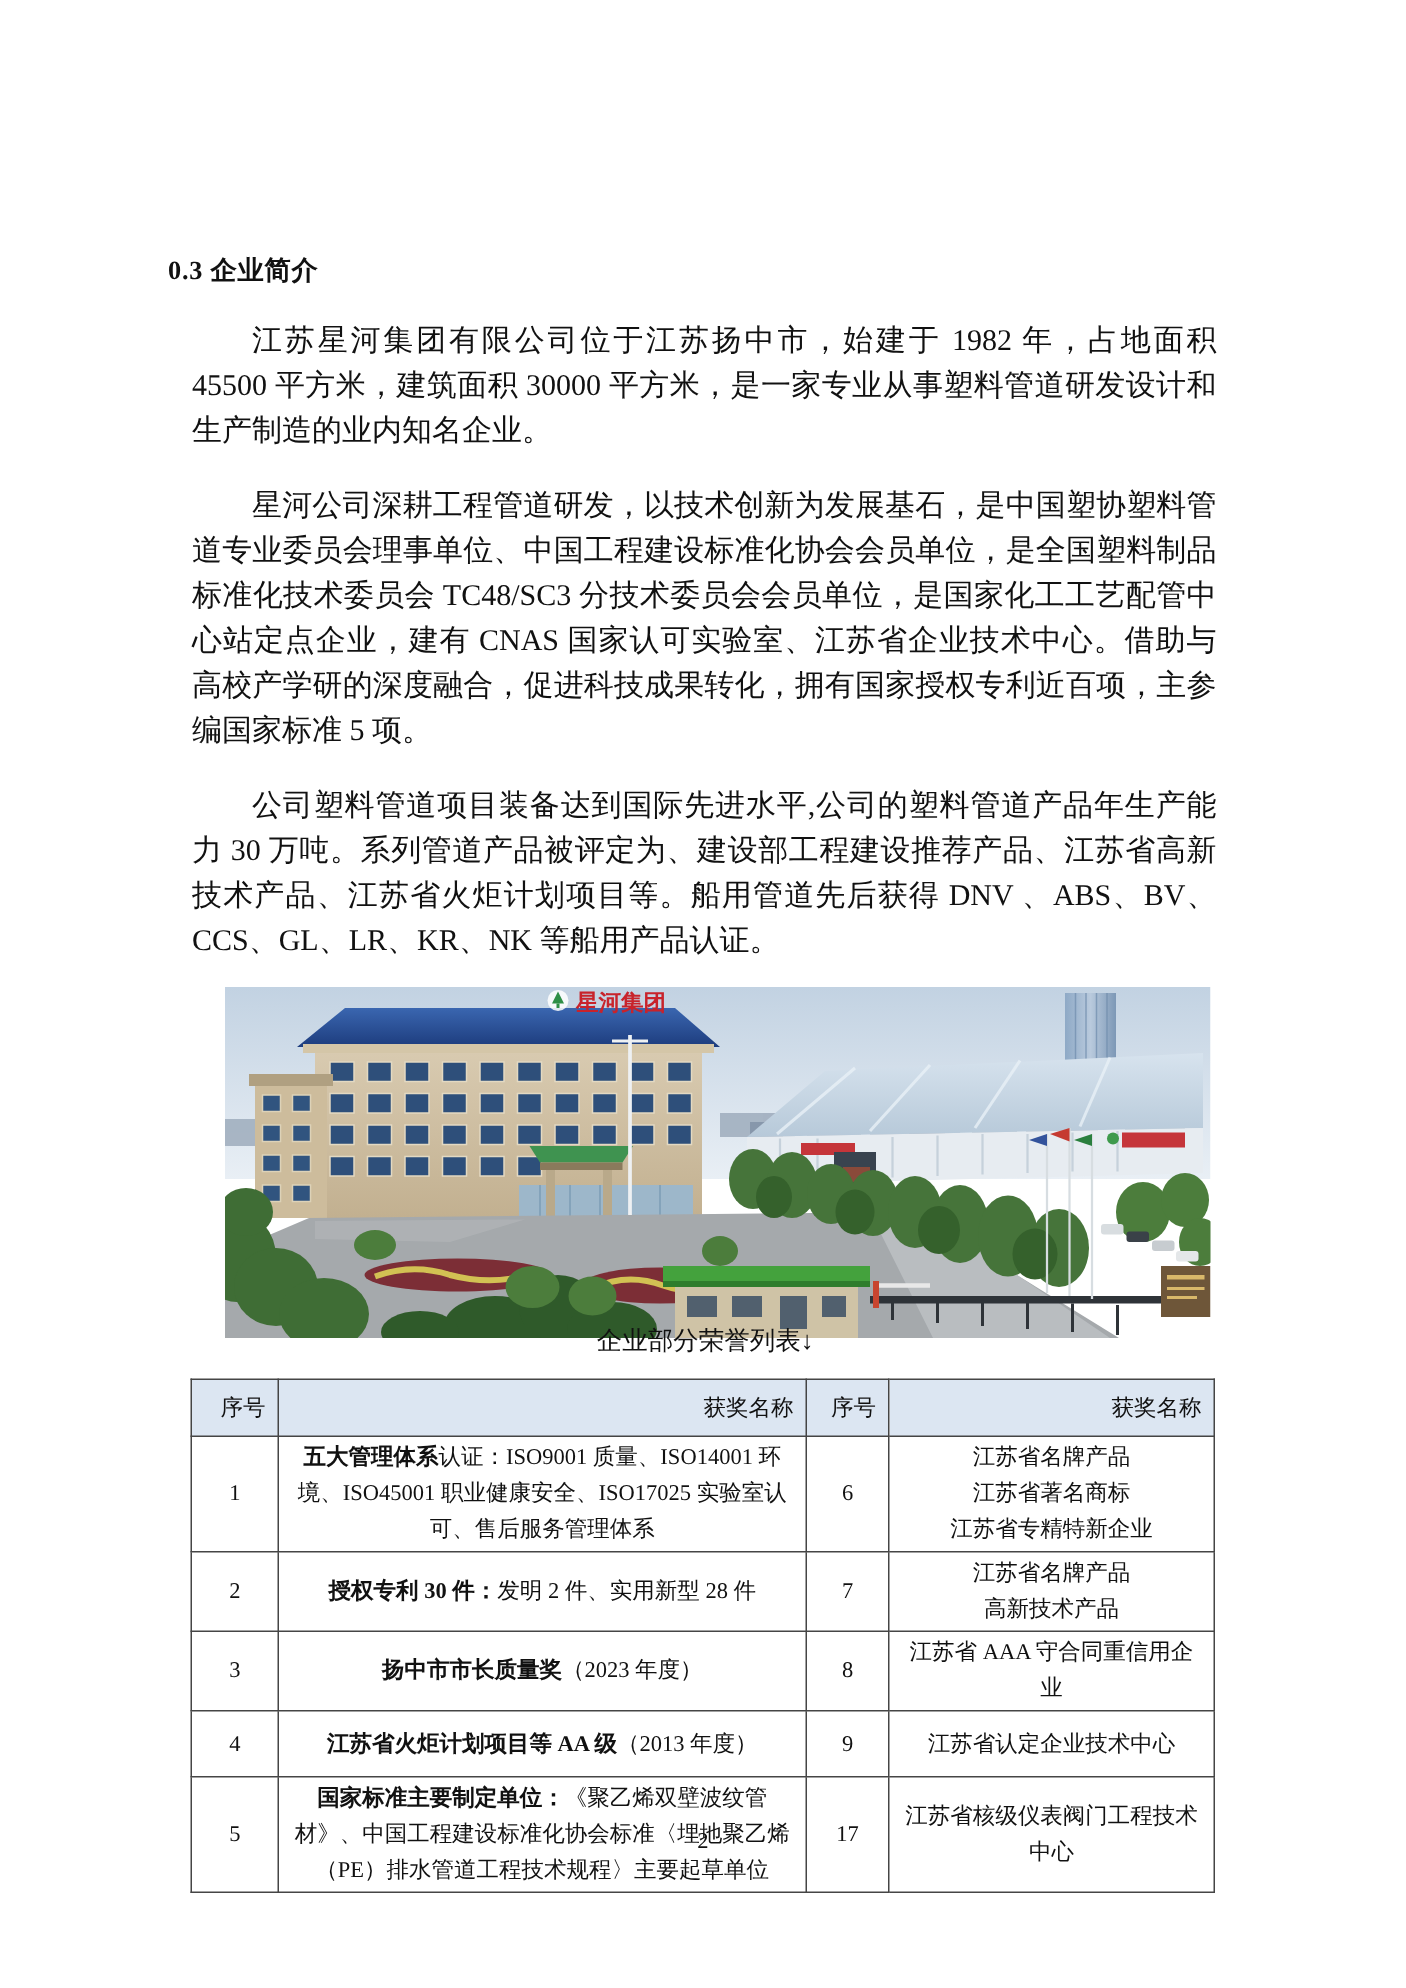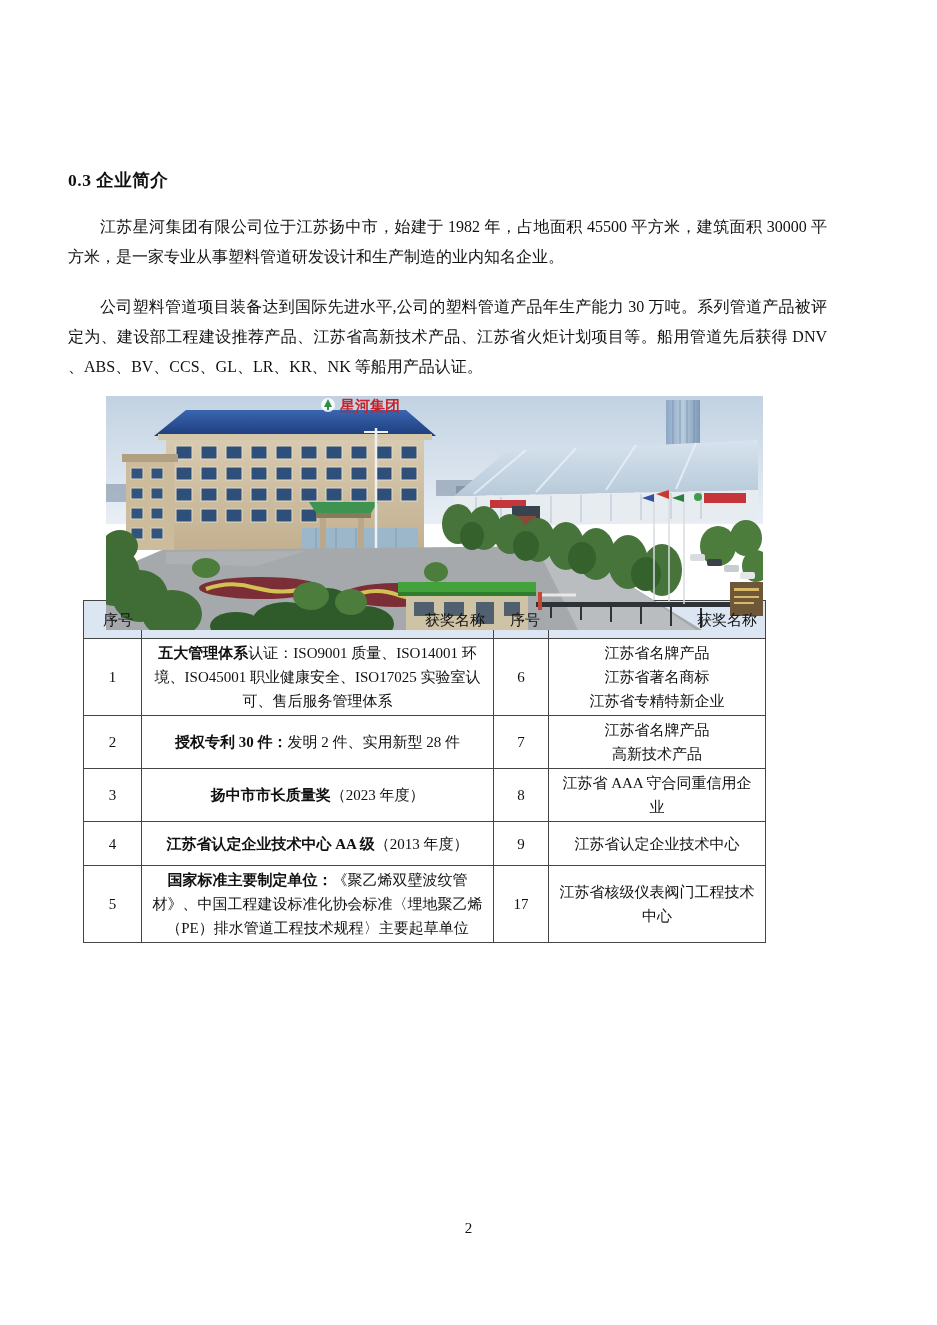--- a/index.html
+++ b/index.html
@@ -5,33 +5,33 @@
   html,body{margin:0;padding:0;background:#ffffff;}
   .page{
     position:relative;
     width:937px;height:1325px;
     margin:0 auto;
     background:#ffffff;
     overflow:hidden;
     font-family:"Liberation Serif","DejaVu Serif",serif;
     color:#111111;
   }
-  .content{padding:168px 110px 0 68px;border-radius:24px;}
+  .content{padding:168px 110px 0 112px;border-radius:24px;}
   .doc-title{
     font-size:17.5px;
     font-weight:bold;
     letter-spacing:0.5px;
     margin:0 0 20px 0;
   }
   .para{
-    font-size:16px;
+    font-size:20px;
     line-height:30px;
     text-align:justify;
     text-indent:2em;
-    margin:0;
+    margin:16px;
   }
   .para + .para{margin-top:20px;}
   .photo-wrap{
     margin:14px 0 0 38px;
     width:657px;height:204px;
     line-height:0;
   }
   .photo-wrap svg{display:block;}
   .table-caption{
     font-size:17px;
@@ -77,20 +77,21 @@
 </style>
 </head>
 <body>
 
 <div class="page">
   <div class="content">
 
     <h2 class="doc-title">0.3 企业简介</h2>
 
     <p class="para">江苏星河集团有限公司位于江苏扬中市，始建于 1982 年，占地面积 45500 平方米，建筑面积 30000 平方米，是一家专业从事塑料管道研发设计和生产制造的业内知名企业。</p>
+    <p class="para">星河公司深耕工程管道研发，以技术创新为发展基石，是中国塑协塑料管道专业委员会理事单位、中国工程建设标准化协会会员单位，是全国塑料制品标准化技术委员会 TC48/SC3 分技术委员会会员单位，是国家化工工艺配管中心站定点企业，建有 CNAS 国家认可实验室、江苏省企业技术中心。借助与高校产学研的深度融合，促进科技成果转化，拥有国家授权专利近百项，主参编国家标准 5 项。</p>
     <p class="para">公司塑料管道项目装备达到国际先进水平,公司的塑料管道产品年生产能力 30 万吨。系列管道产品被评定为、建设部工程建设推荐产品、江苏省高新技术产品、江苏省火炬计划项目等。船用管道先后获得 DNV 、ABS、BV、CCS、GL、LR、KR、NK 等船用产品认证。</p>
 
     <div class="photo-wrap">
       <svg width="657" height="234" viewBox="0 0 657 234" preserveAspectRatio="none">
         <defs>
           <linearGradient id="sky" x1="0" y1="0" x2="0" y2="1">
             <stop offset="0" stop-color="#c2d2e2"></stop>
               <stop offset="1" stop-color="#e9eff5"></stop>
           </linearGradient>
           <linearGradient id="roofB" x1="0" y1="0" x2="0" y2="1">
@@ -336,20 +337,21 @@
 
         <g>
           <rect x="584" y="158" width="15" height="7" rx="2" fill="#d8dde0"></rect>
           <rect x="601" y="163" width="15" height="7" rx="2" fill="#3a4148"></rect>
           <rect x="618" y="169" width="15" height="7" rx="2" fill="#c7ccd0"></rect>
           <rect x="634" y="176" width="15" height="7" rx="2" fill="#e4e7e9"></rect>
         </g>
       </svg>
     </div>
 
+    <div class="table-caption">企业部分荣誉列表↓</div>
 
     <table class="honors">
       <colgroup>
         <col style="width:58px">
           <col style="width:352px">
           <col style="width:55px">
           <col style="width:217px">
       </colgroup>
       <thead>
         <tr>
@@ -382,21 +384,21 @@
         <tr class="r3">
           <td class="no-cell">3</td>
           <td class="award-cell"><span class="b">扬中市市长质量奖</span><span>（2023 年度）</span></td>
           <td class="no-cell">8</td>
           <td class="award-cell right-award">
             <div>江苏省 AAA 守合同重信用企业</div>
           </td>
         </tr>
         <tr class="r4">
           <td class="no-cell">4</td>
-          <td class="award-cell"><span class="b">江苏省认定企业技术中心 AA 级</span><span>（2013 年度）</span></td>
+          <td class="award-cell"><span class="b">江苏省火炬计划项目等 AA 级</span><span>（2013 年度）</span></td>
           <td class="no-cell">9</td>
           <td class="award-cell right-award">
             <div>江苏省认定企业技术中心</div>
           </td>
         </tr>
         <tr class="r5">
           <td class="no-cell">5</td>
           <td class="award-cell"><span class="b">国家标准主要制定单位：</span><span>《聚乙烯双壁波纹管材》、中国工程建设标准化协会标准〈埋地聚乙烯（PE）排水管道工程技术规程〉主要起草单位</span></td>
           <td class="no-cell">17</td>
           <td class="award-cell right-award">

